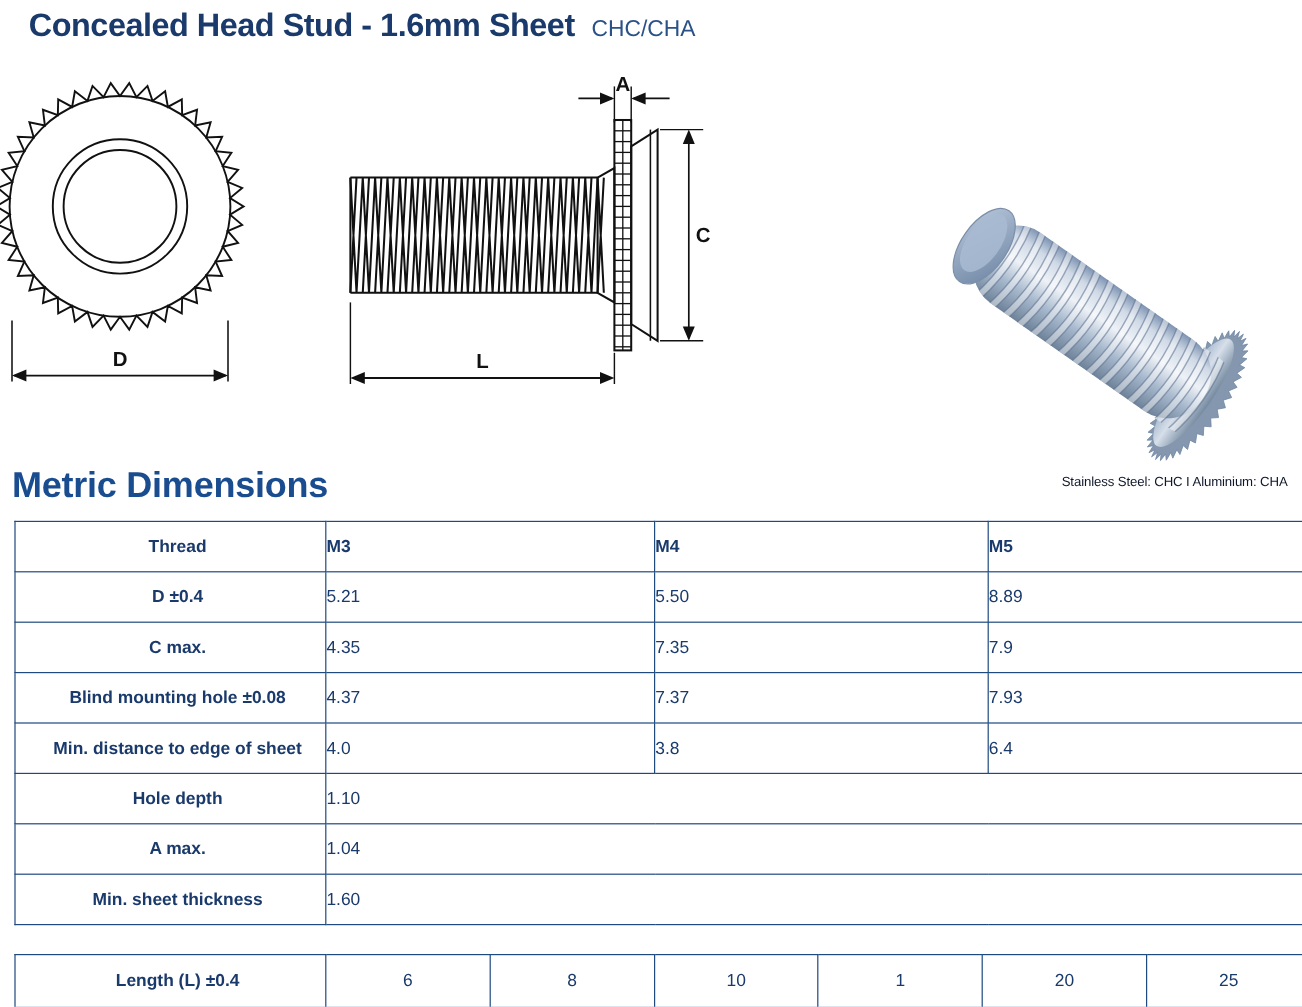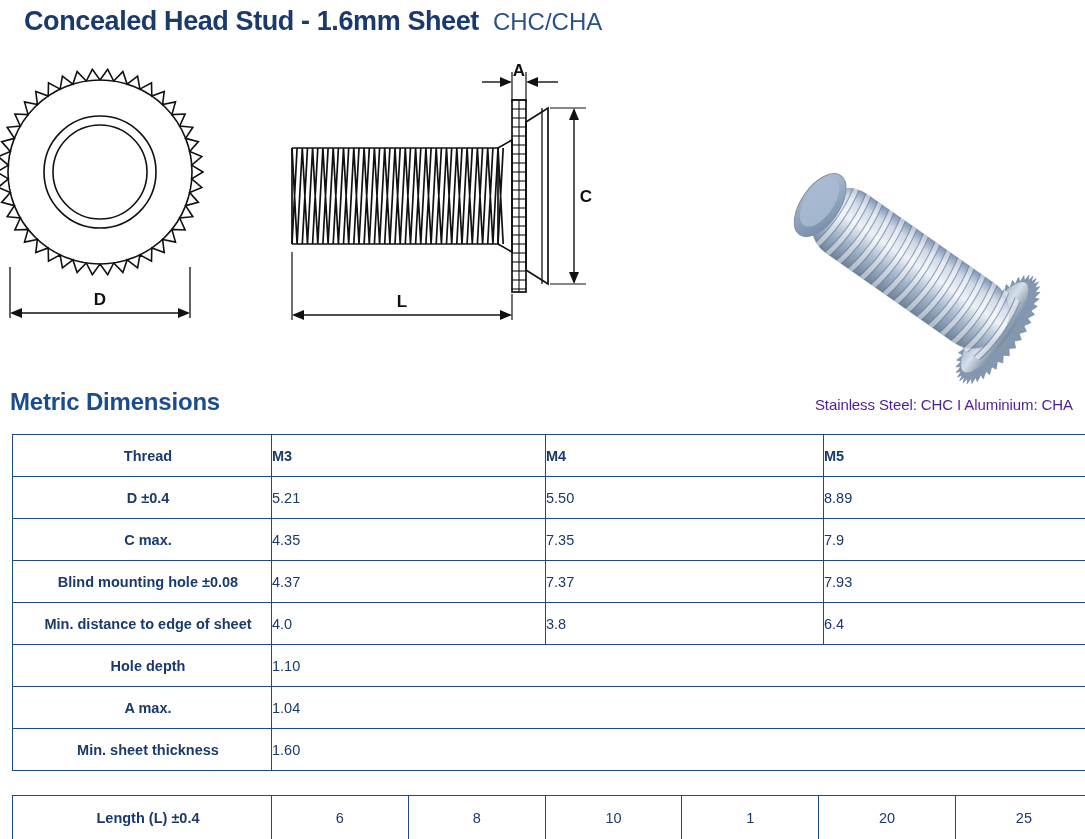--- a/index.html
+++ b/index.html
@@ -11,40 +11,40 @@
   }
   .page{position:relative;width:1085px;height:839px;}
 
   
   #header{position:absolute;left:24px;top:6px;display:flex;align-items:baseline;gap:14px;}
   #title{
     font-size:27px;font-weight:bold;letter-spacing:-0.4px;
     color:#1a3a6b;white-space:nowrap;
   }
   #code{
-    font-size:24px;font-weight:normal;letter-spacing:0px;
+    font-size:19px;font-weight:normal;letter-spacing:0px;
     color:#2a5288;white-space:nowrap;
   }
 
   
   #drawings{position:absolute;left:0;top:62px;width:1085px;height:300px;}
   .fig{position:absolute;}
   #fig-top{left:0px;top:0px;width:270px;height:270px;}
   #fig-side{left:276px;top:0px;width:330px;height:270px;}
   #fig-3d{left:770px;top:0px;width:315px;height:300px;}
 
   
   #section-row{position:absolute;left:0;top:390px;width:1085px;height:36px;}
   #section-title{
     position:absolute;left:10px;top:-2px;
-    font-size:24px;font-weight:bold;color:#1a4d8f;letter-spacing:-0.2px;
+    font-size:30px;font-weight:bold;color:#1a4d8f;letter-spacing:-0.2px;
   }
   #materials-note{
     position:absolute;right:12px;top:6px;
-    font-size:15px;color:#4c1d95;white-space:nowrap;letter-spacing:-0.1px;
+    font-size:11px;color:#0f172a;white-space:nowrap;letter-spacing:-0.1px;
   }
 
   
   .tbl{
     position:absolute;border-collapse:collapse;
     table-layout:fixed;
   }
   #main-table{left:12px;top:434px;width:1061px;}
   #length-table{left:12px;top:795px;width:1061px;}
   .tbl td{

